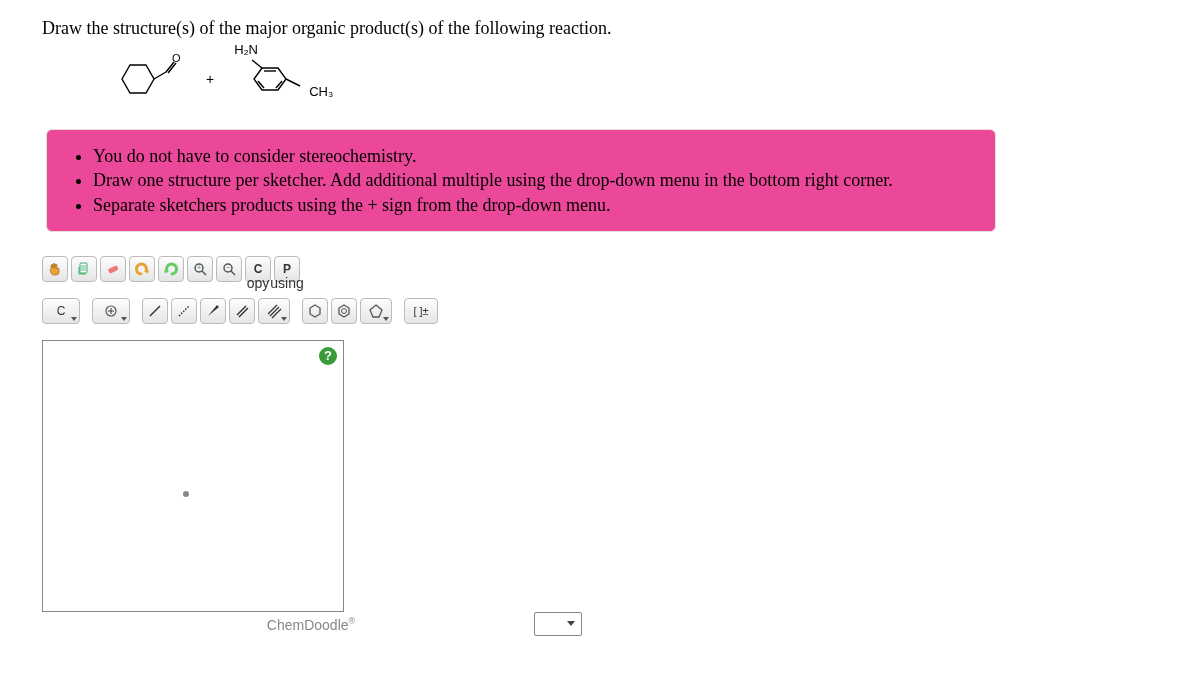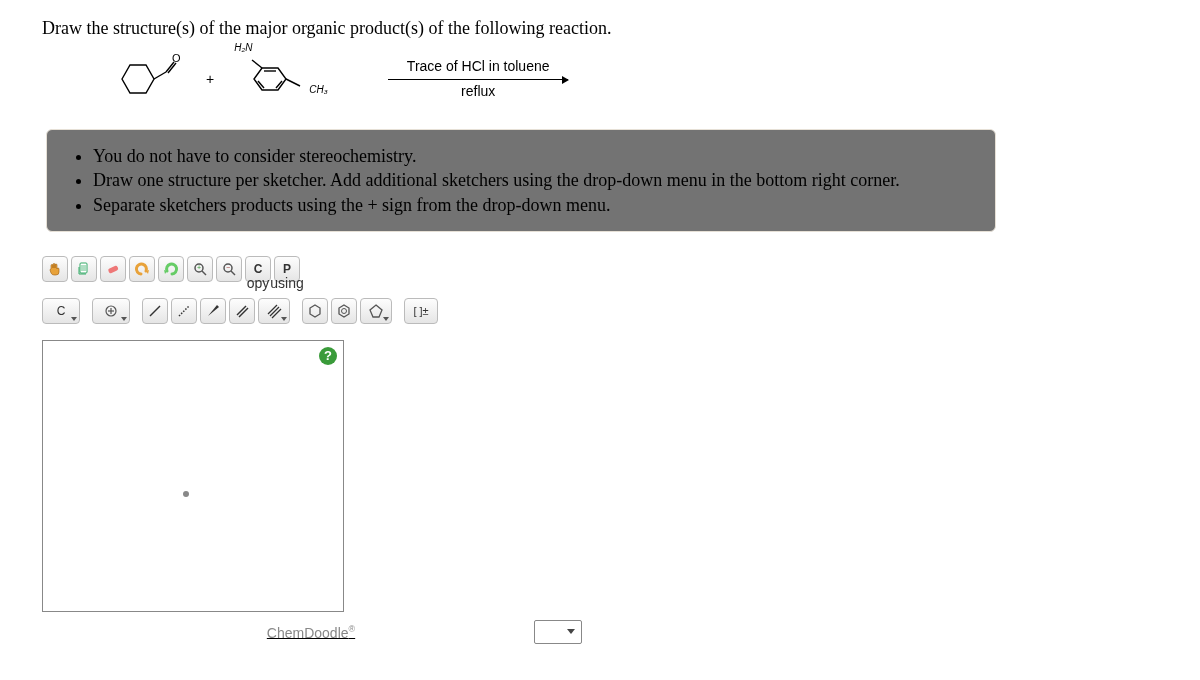--- a/index.html
+++ b/index.html
@@ -49,21 +49,21 @@
   .cond-arrow:after {
     content: "";
     position: absolute;
     right: -1px;
     top: -3px;
     border-left: 7px solid #000;
     border-top: 4px solid transparent;
     border-bottom: 4px solid transparent;
   }
   .instructions {
-    background: #737373;
+    background: #ec4899;
     border: 1px solid #e6e0d6;
     border-radius: 6px;
     padding: 14px 20px 14px 28px;
     margin: 14px 4px 22px 4px;
   }
   .instructions ul {
     margin: 0;
     padding-left: 18px;
   }
   .instructions li {
@@ -141,22 +141,21 @@
     width: 6px;
     height: 6px;
     border-radius: 50%;
     background: #888;
   }
   .footer-row {
     display:flex;
     align-items:center;
     justify-content:flex-end;
     width: 540px;
-    margin-top: 8px;
-    text-decoration: underline;
+    margin-top: 0;
   }
   .chemdoodle {
     font-family: Arial, sans-serif;
     font-size: 14px;
     color: #888;
     text-align: center;
     flex: 1;
   }
   .chemdoodle sup { font-size: 9px; }
   .add-select {
@@ -169,21 +168,21 @@
     position: relative;
   }
   .add-select:after{
     content:"";
     position:absolute;
     right:6px; top:8px;
     border-left:4px solid transparent;
     border-right:4px solid transparent;
     border-top:5px solid #444;
   }
-  .label-sub { font-family: Arial, sans-serif; font-size:10px;font-style:italic; }
+  .label-sub { font-family: Arial, sans-serif; font-size:13px; }
   .ring-svg { display:block; }
 </style>
 </head>
 <body>
 
 <div class="page">
 
   <div class="question-title">Draw the structure(s) of the major organic product(s) of the following reaction.</div>
 
   <div class="reaction-row">
@@ -210,31 +209,26 @@
           <polygon points="24,16 40,16 48,27 40,38 24,38 16,27"></polygon>
           <line x1="26" y1="19" x2="38" y2="19"></line>
           <line x1="44" y1="29" x2="38" y2="36"></line>
           <line x1="20" y1="29" x2="26" y2="36"></line>
           <line x1="48" y1="27" x2="62" y2="34"></line>
         </g>
       </svg>
       <span class="label-sub" style="position:absolute; left:71px; top:32px;">CH₃</span>
     </span>
 
-    <div class="cond-col">
-      <div>Trace of HCl in toluene</div>
-      <div class="cond-arrow"></div>
-      <div>reflux</div>
-    </div>
   </div>
 
   <div class="instructions">
     <ul>
       <li>You do not have to consider stereochemistry.</li>
-      <li>Draw one structure per sketcher. Add additional sketchers using the drop-down menu in the bottom right corner.</li>
+      <li>Draw one structure per sketcher. Add additional multiple using the drop-down menu in the bottom right corner.</li>
       <li>Separate sketchers products using the + sign from the drop-down menu.</li>
     </ul>
   </div>
 
   <div class="sketcher">
 
     <div class="toolbar">
       <div class="tbtn">
         <svg width="16" height="16" viewBox="0 0 16 16">
             <path fill="#e8a23a" stroke="#a06010" stroke-width="0.6" d="M4 8 V4.5 q0-1 1-1 t1 1 V7 V3.5 q0-1 1-1 t1 1 V7 V4 q0-1 1-1 t1 1 V8 q0-1 1-1 t1 1 V11 q0 3-3 3 H7 q-2 0-3-2 L3 9 q0-1 1-1 Z"></path>

